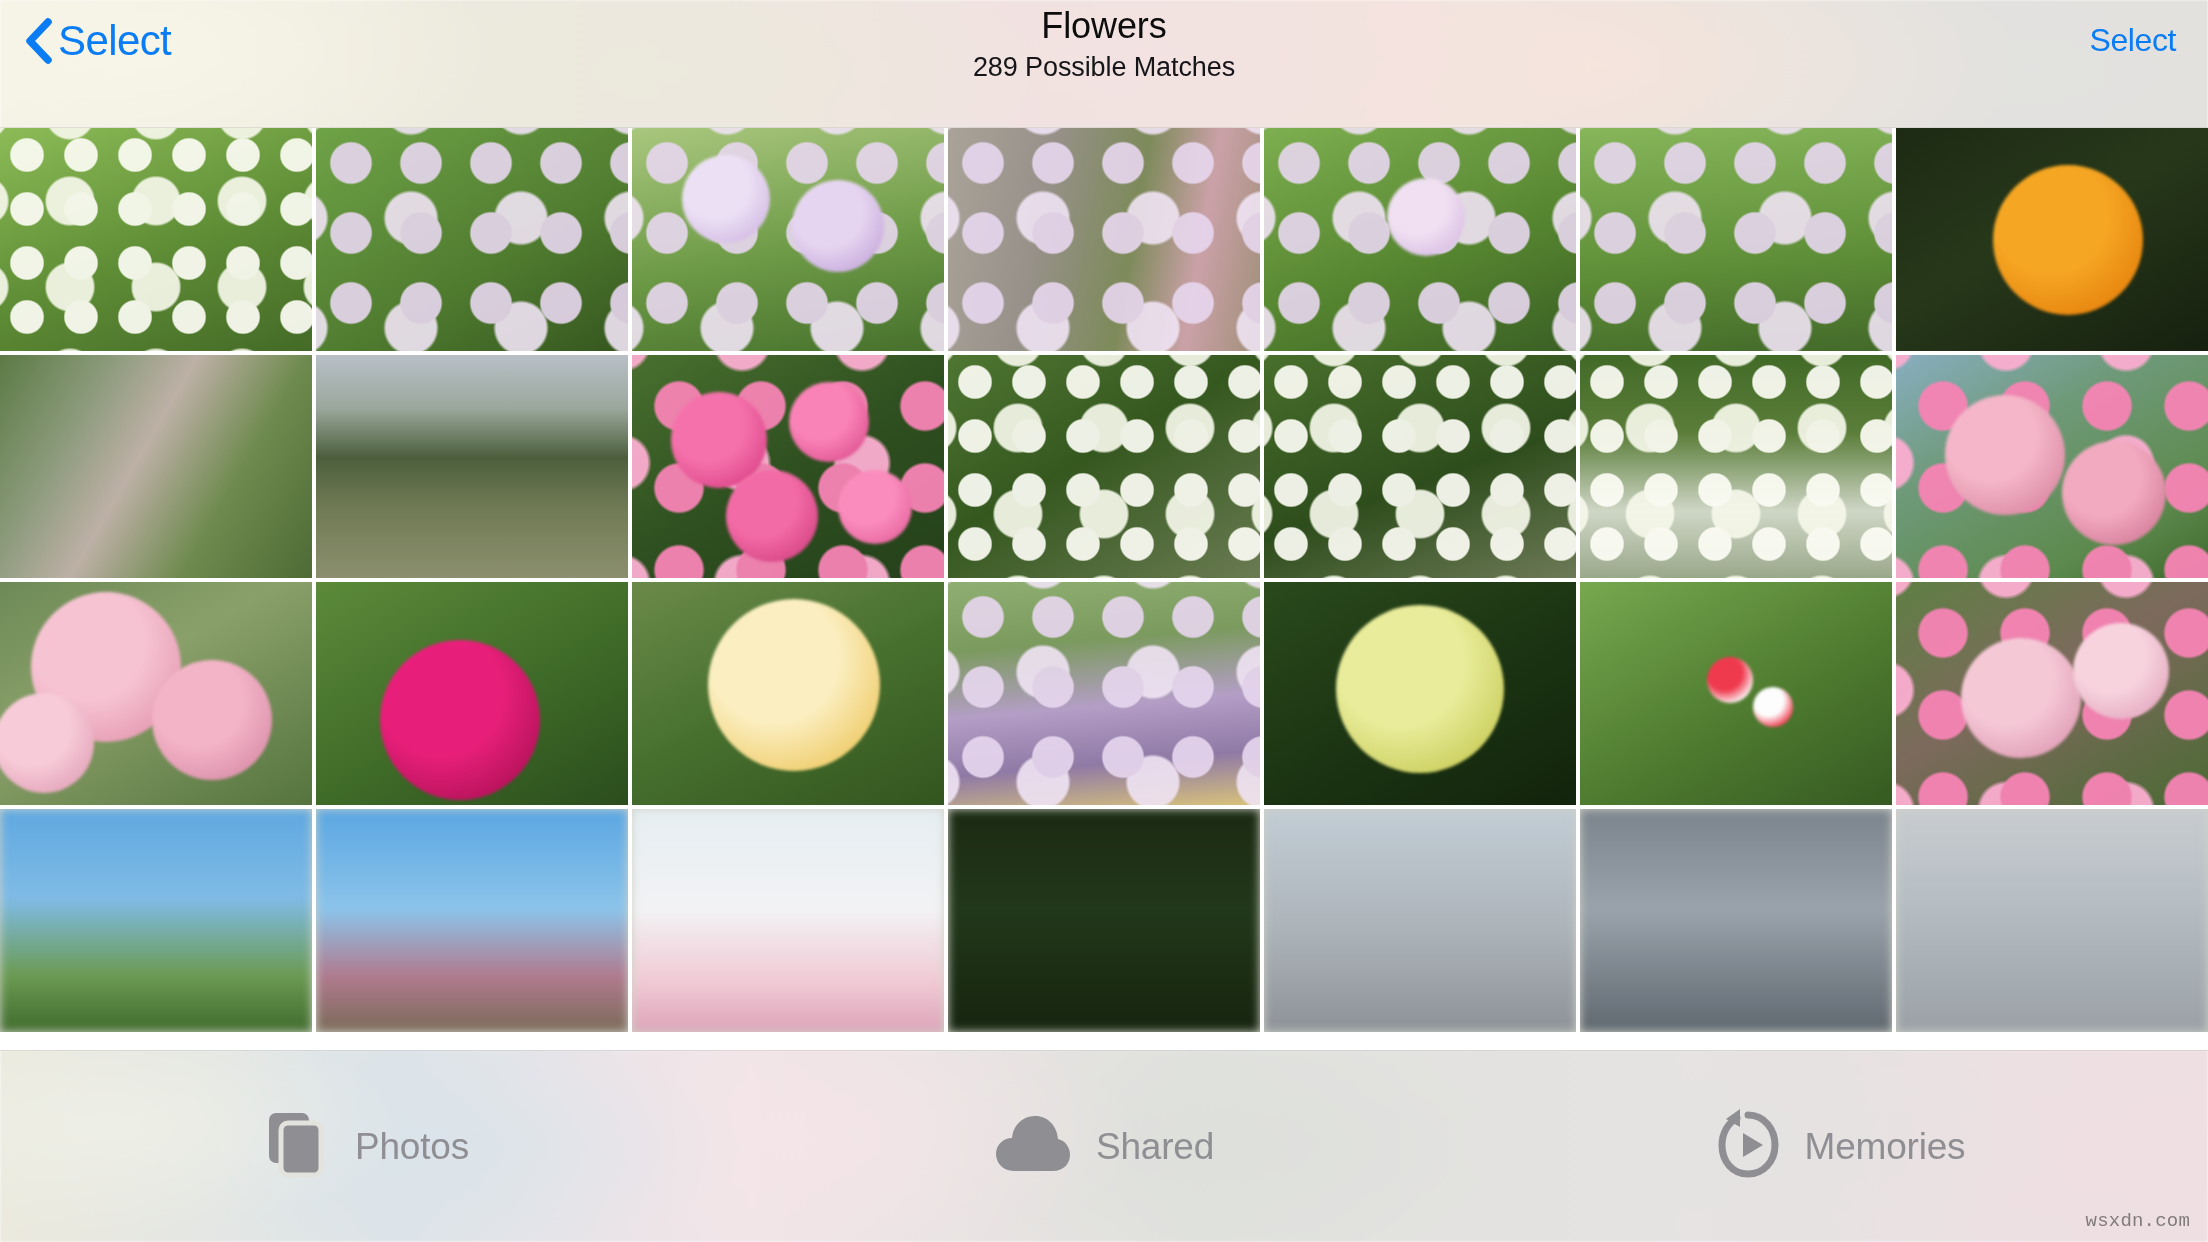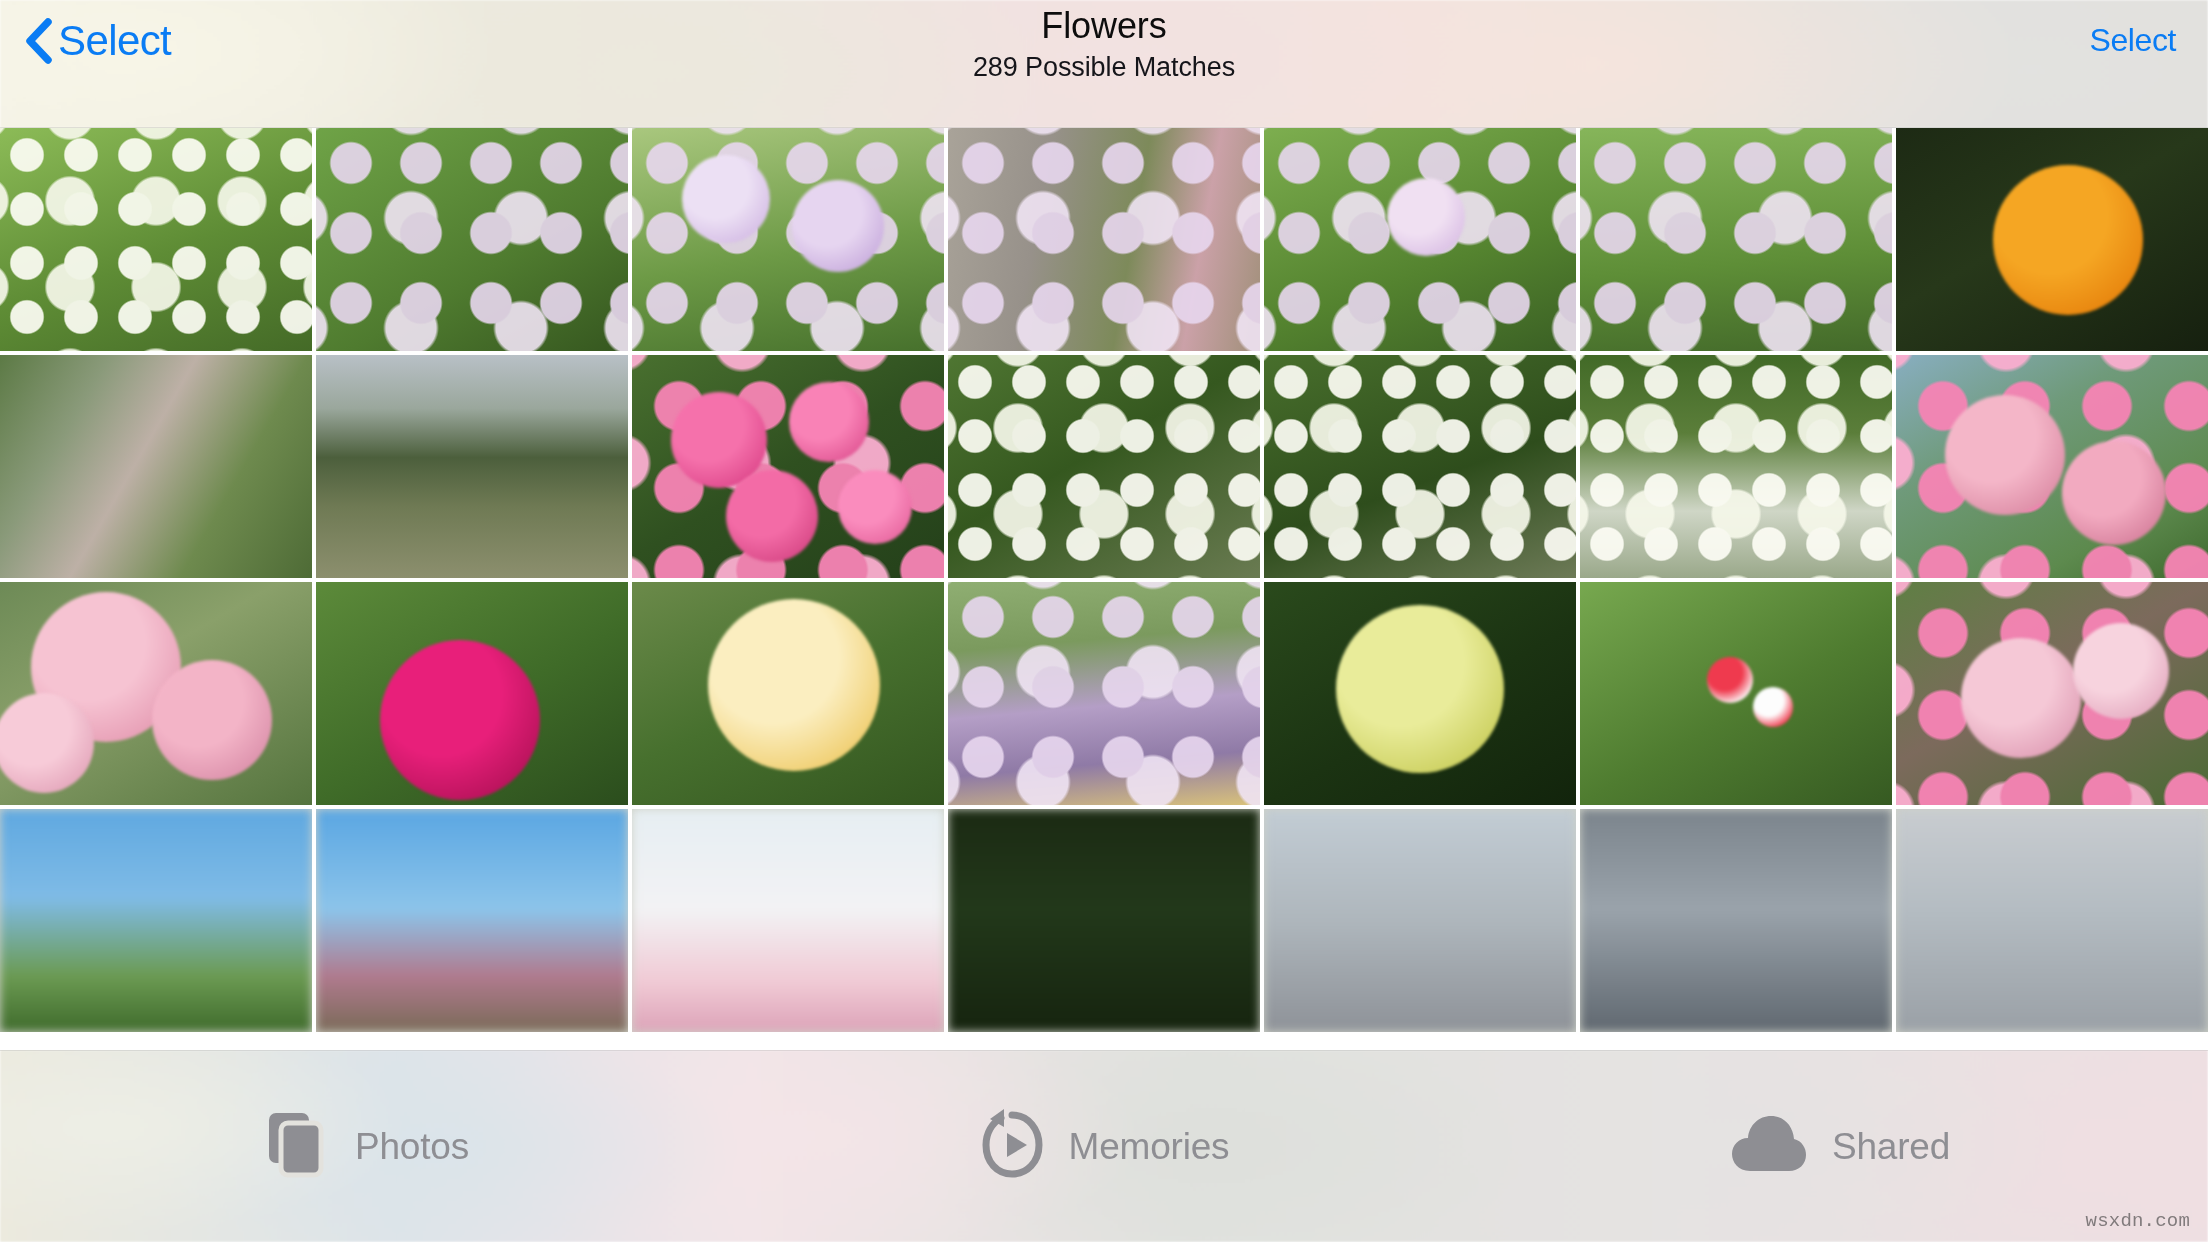--- a/index.html
+++ b/index.html
@@ -347,36 +347,36 @@
         <svg width="64" height="70" viewBox="0 0 64 70" aria-hidden="true">
           <rect x="2" y="4" width="40" height="50" rx="7" fill="#8e8e93"></rect>
           <rect x="14" y="14" width="40" height="52" rx="7" fill="#8e8e93" stroke="#e3e2dd" stroke-width="5"></rect>
         </svg>
       </span>
       <span class="tab-label">Photos</span>
     </div>
 
     <div class="tab-item inactive">
       <span class="tab-icon">
+        <svg width="78" height="62" viewBox="0 0 78 62" aria-hidden="true">
+          <path d="M20 58 C8 58 2 49 2 41 C2 32 9 25 18 25 C19 12 29 3 41 3
+                   C54 3 63 13 64 26 C72 28 76 35 76 42 C76 51 69 58 59 58 Z" fill="#8e8e93"></path>
+        </svg>
+      </span>
+      <span class="tab-label">Shared</span>
+    </div>
+
+    <div class="tab-item inactive">
+      <span class="tab-icon">
         <svg width="66" height="74" viewBox="0 0 66 74" aria-hidden="true">
           <path d="M33 8 C50 8 60 23 60 38 C60 55 48 67 33 67 C18 67 7 55 7 38 C7 26 13 16 22 11" stroke="#8e8e93" stroke-width="7" fill="none" stroke-linecap="round"></path>
           <path d="M25 2 L25 20 L11 12 Z" fill="#8e8e93"></path>
           <path d="M28 26 L48 38 L28 50 Z" fill="#8e8e93"></path>
         </svg>
       </span>
       <span class="tab-label">Memories</span>
     </div>
 
-    <div class="tab-item inactive">
-      <span class="tab-icon">
-        <svg width="78" height="62" viewBox="0 0 78 62" aria-hidden="true">
-          <path d="M20 58 C8 58 2 49 2 41 C2 32 9 25 18 25 C19 12 29 3 41 3
-                   C54 3 63 13 64 26 C72 28 76 35 76 42 C76 51 69 58 59 58 Z" fill="#8e8e93"></path>
-        </svg>
-      </span>
-      <span class="tab-label">Shared</span>
-    </div>
-
   </div>
 
   <div id="watermark">wsxdn.com</div>
 
 </div>
 
 </body></html>

